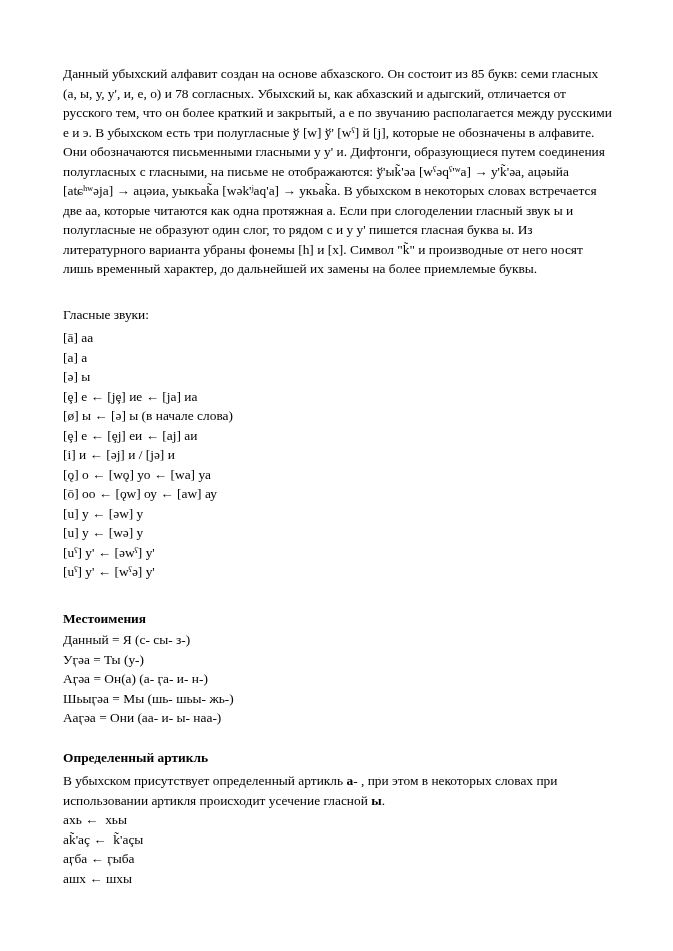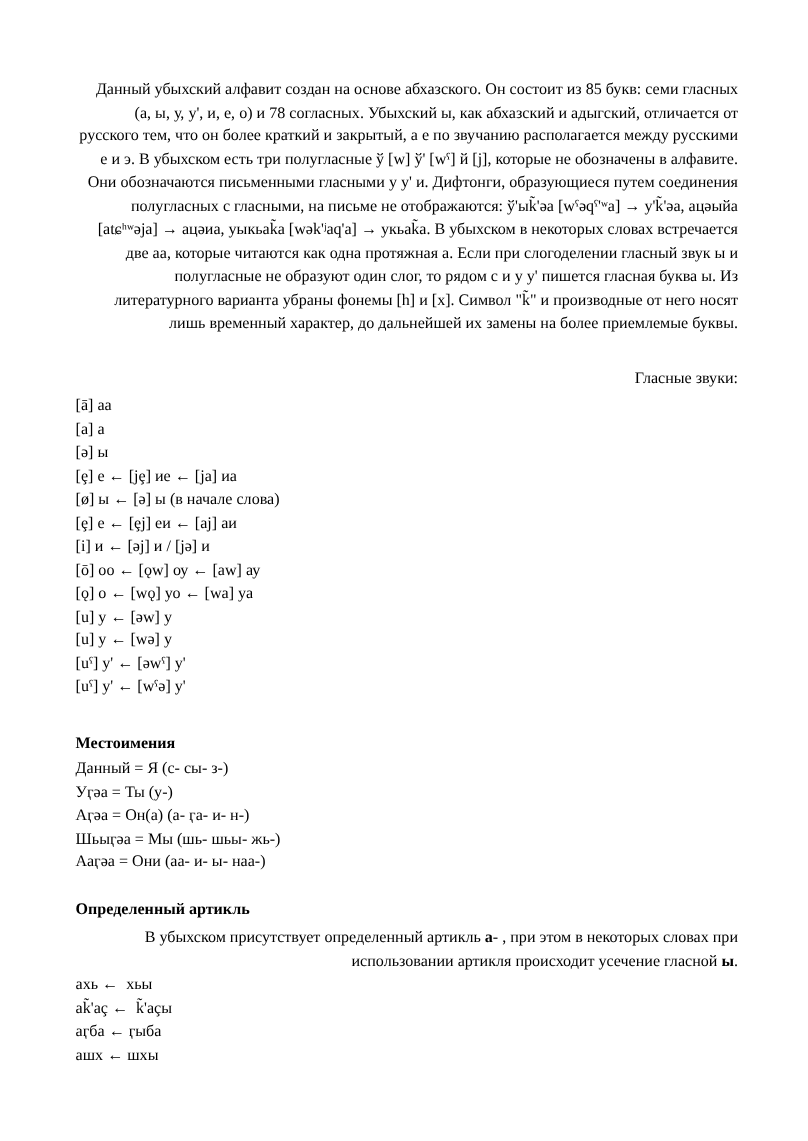--- a/index.html
+++ b/index.html
@@ -18,21 +18,20 @@
     line-height: 19.5px;
     overflow: hidden;
   }
   .content {
     padding: 64px 58px 0 63px;
     width: 552px;
   }
   .para {
     margin: 0;
     white-space: normal;
-    text-align: right;
   }
   .line {
     white-space: pre-wrap;
   }
   .heading {
     font-weight: bold;
     margin: 0;
   }
   .vowels-heading { margin-top: 26px; }
   .vowel-list { margin-top: 4px; }
@@ -54,22 +53,22 @@
     <p class="para vowels-heading">Гласные звуки:</p>
 
     <div class="vowel-list">
       <div class="line">[ā] аа</div>
       <div class="line">[а] а</div>
       <div class="line">[ə] ы</div>
       <div class="line">[ȩ] е ← [jȩ] ие ← [ja] иа</div>
       <div class="line">[ø] ы ← [ə] ы (в начале слова)</div>
       <div class="line">[ȩ] е ← [ȩj] еи ← [aj] аи</div>
       <div class="line">[i] и ← [əj] и / [jə] и</div>
+      <div class="line">[ǫ] о ← [wǫ] уо ← [wa] уа</div>
       <div class="line">[ō] оо ← [ǫw] оу ← [aw] ау</div>
-      <div class="line">[ǫ] о ← [wǫ] уо ← [wa] уа</div>
       <div class="line">[u] у ← [əw] у</div>
       <div class="line">[u] у ← [wə] у</div>
       <div class="line">[uˤ] у' ← [əwˤ] у'</div>
       <div class="line">[uˤ] у' ← [wˤə] у'</div>
     </div>
 
     <p class="heading pronouns-heading">Местоимения</p>
 
     <div class="pronoun-list">
       <div class="line">Данный = Я (с- сы- з-)</div>

